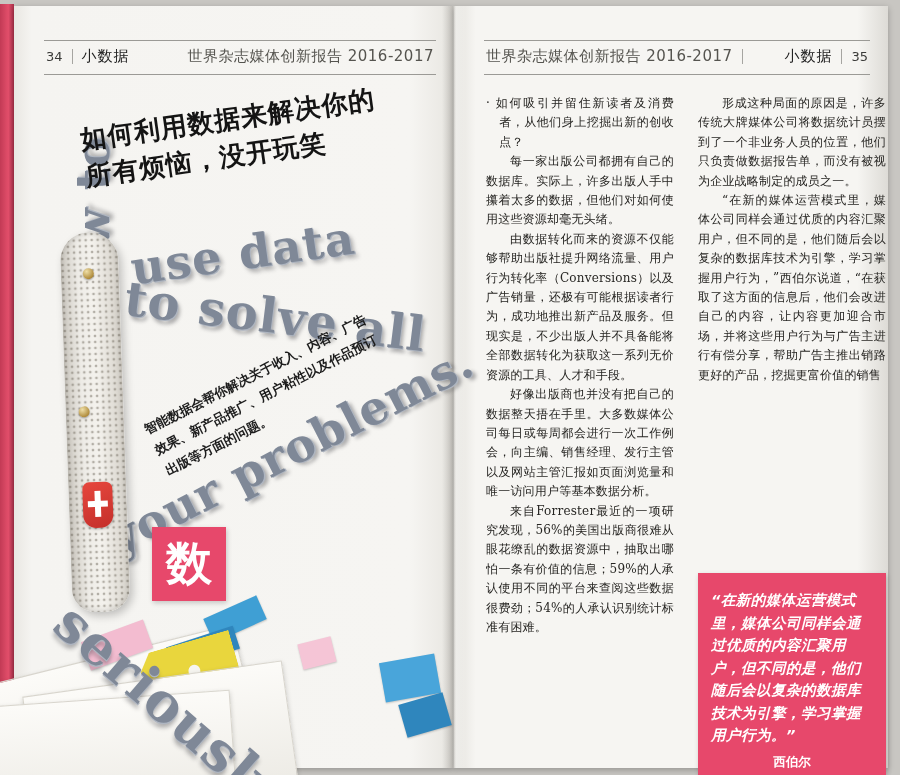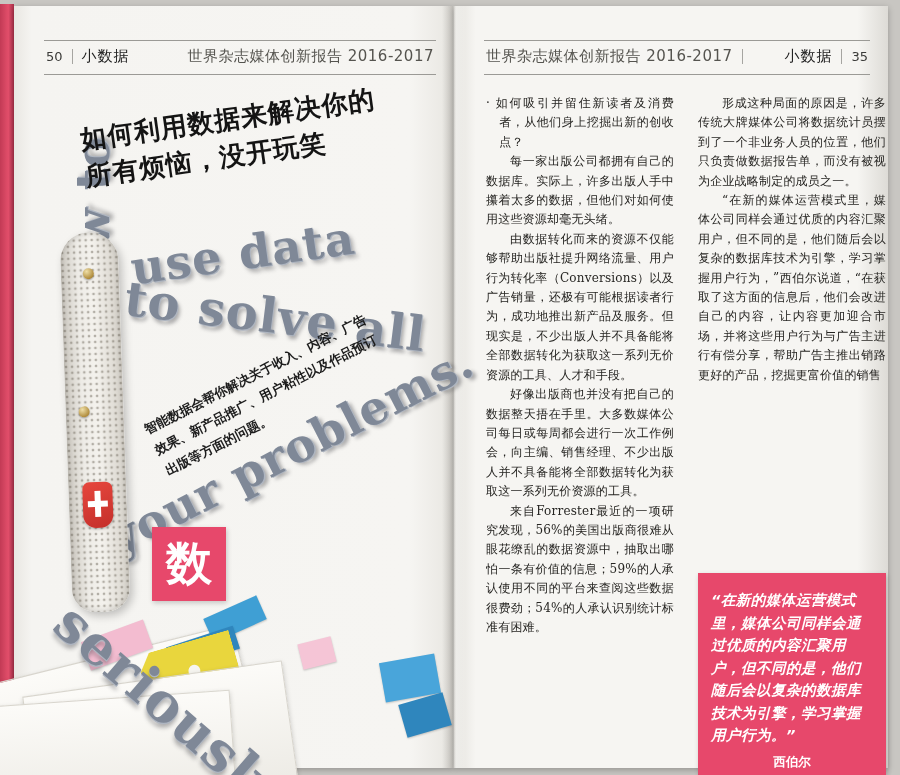--- a/index.html
+++ b/index.html
@@ -124,21 +124,21 @@
 </head>
 <body>
 
 <div class="spread">
 
   <div class="cover-strip"></div>
 
   <div class="page page-left">
 
     <div class="ph">
-      <span class="ph-num">50</span>
+      <span class="ph-num">34</span>
       <span class="ph-div"></span>
       <span class="ph-sec">小数据</span>
       <span class="ph-spacer"></span>
       <span class="ph-report">世界杂志媒体创新报告 2016-2017</span>
     </div>
 
     <div class="metal how-to">How to</div>
     <div class="metal use-data">use data</div>
     <div class="metal to-solve">to solve all</div>
     <div class="metal your-problems">your problems.</div>
@@ -187,21 +187,21 @@
       <span class="ph-spacer"></span>
       <span class="ph-sec">小数据</span>
       <span class="ph-div"></span>
       <span class="ph-num">35</span>
     </div>
 
     <div class="col col-1">
       <p class="bullet">· 如何吸引并留住新读者及消费者，从他们身上挖掘出新的创收点？</p>
       <p class="ind">每一家出版公司都拥有自己的数据库。实际上，许多出版人手中攥着太多的数据，但他们对如何使用这些资源却毫无头绪。</p>
       <p class="ind">由数据转化而来的资源不仅能够帮助出版社提升网络流量、用户行为转化率（Conversions）以及广告销量，还极有可能根据读者行为，成功地推出新产品及服务。但现实是，不少出版人并不具备能将全部数据转化为获取这一系列无价资源的工具、人才和手段。</p>
-      <p class="ind">好像出版商也并没有把自己的数据整天捂在手里。大多数媒体公司每日或每周都会进行一次工作例会，向主编、销售经理、不少出版人并不具备能将全部数据转化为获取这一系列无价资源的工具。</p>
+      <p class="ind">好像出版商也并没有把自己的数据整天捂在手里。大多数媒体公司每日或每周都会进行一次工作例会，向主编、销售经理、发行主管以及网站主管汇报如页面浏览量和唯一访问用户等基本数据分析。</p>
       <p class="ind">来自Forrester最近的一项研究发现，56%的美国出版商很难从眼花缭乱的数据资源中，抽取出哪怕一条有价值的信息；59%的人承认使用不同的平台来查阅这些数据很费劲；54%的人承认识别统计标准有困难。</p>
     </div>
 
     <div class="col col-2">
       <p class="ind">形成这种局面的原因是，许多传统大牌媒体公司将数据统计员摆到了一个非业务人员的位置，他们只负责做数据报告单，而没有被视为企业战略制定的成员之一。</p>
       <p class="ind">“在新的媒体运营模式里，媒体公司同样会通过优质的内容汇聚用户，但不同的是，他们随后会以复杂的数据库技术为引擎，学习掌握用户行为，”西伯尔说道，“在获取了这方面的信息后，他们会改进自己的内容，让内容更加迎合市场，并将这些用户行为与广告主进行有偿分享，帮助广告主推出销路更好的产品，挖掘更富价值的销售</p>
     </div>
 
     <div class="quote-box">
       <div class="quote-text">“在新的媒体运营模式里，媒体公司同样会通过优质的内容汇聚用户，但不同的是，他们随后会以复杂的数据库技术为引擎，学习掌握用户行为。”</div>

